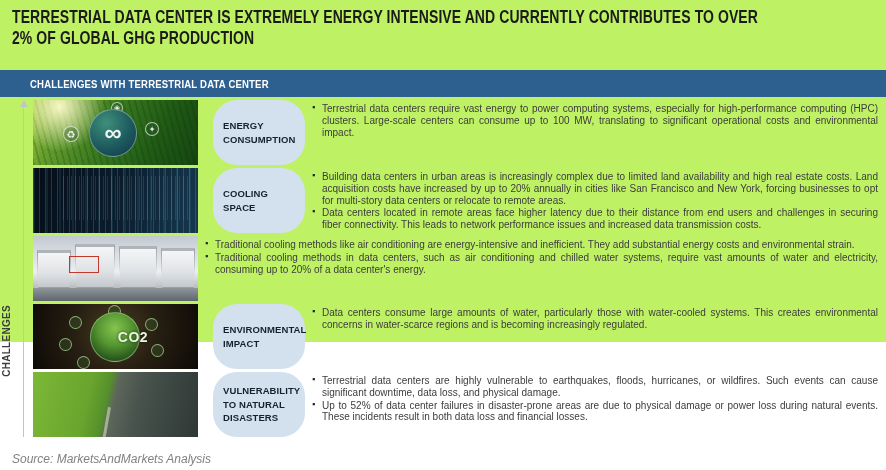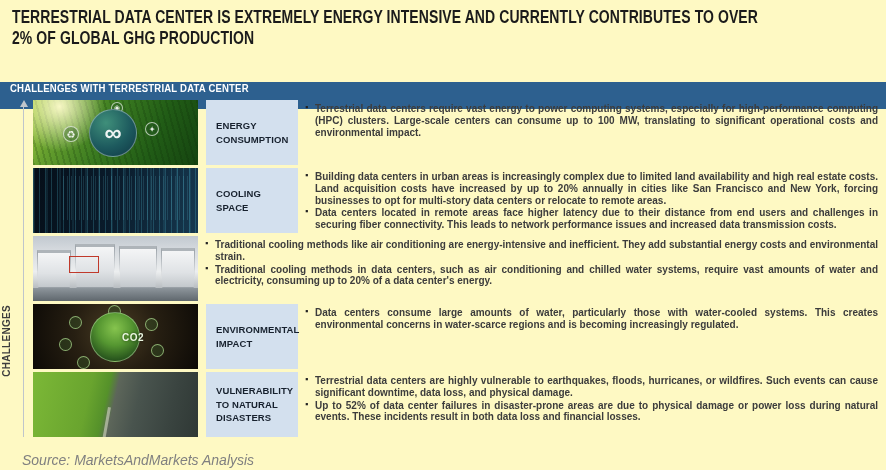--- a/index.html
+++ b/index.html
@@ -1,31 +1,31 @@
 <!DOCTYPE html>
 <html><head>
 <meta charset="utf-8">
 <style>
   * { margin: 0; padding: 0; box-sizing: border-box; }
   html, body { width: 886px; height: 470px; background: #ffffff; overflow: hidden;
     font-family: "Liberation Sans", sans-serif; }
-  .page { position: relative; width: 886px; height: 470px; background: #fef9c3; }
+  .page { position: relative; width: 886px; height: 342px; background: #bef264; }
 
   
   .slide-title {
     position: absolute; left: 12px; top: 7px;
     width: 950px; transform: scaleX(0.8); transform-origin: 0 0;
     font-size: 17.5px; line-height: 1.22; font-weight: 700;
     color: #1b1b1b; letter-spacing: 0.1px;
   }
 
   
   .section-bar {
-    position: absolute; left: 0; top: 82px; width: 886px; height: 27px;
-    background: #2d608f; display: flex; 
+    position: absolute; left: 0; top: 70px; width: 886px; height: 27px;
+    background: #2d608f; display: flex; align-items: center; padding-left: 20px;
   }
   .section-bar .bar-text {
     display: inline-block; transform: scaleX(0.87); transform-origin: 0 50%;
     margin-left: 10px; color: #ffffff; font-weight: 700; font-size: 11px;
     letter-spacing: 0.2px; white-space: nowrap;
   }
 
   
   .content { position: absolute; left: 0; top: 100px; width: 886px; height: 338px; }
 
@@ -42,26 +42,27 @@
     transform: translateY(50%) rotate(180deg);
     writing-mode: vertical-rl; font-size: 10px; font-weight: 700; color: #3d3d3d;
     letter-spacing: 0.3px;
   }
 
   
   .rows { position: absolute; left: 33px; top: 0; right: 6px; }
   .row { display: flex; height: 65px; margin-bottom: 3px; }
   .row-image { position: relative; width: 165px; height: 65px; overflow: hidden; flex: none; }
   .row-label {
-    flex: none; width: 92px; margin-left: 8px; background: #d3e0ee;
+    flex: none; width: 92px; margin-left: 15px; background: #d3e0ee;
     display: flex; align-items: center; padding: 0 6px 0 10px;
     font-size: 9.5px; font-weight: 700; color: #17212e; line-height: 1.45;
     letter-spacing: 0.1px;
-  }
-  .row-bullets { flex: 1; padding: 3px 2px 0 7px; font-weight: bold; }
+    border-radius: 24px;
+  }
+  .row-bullets { flex: 1; padding: 3px 2px 0 7px; }
   .row-bullets ul { list-style: none; }
   .row-bullets li {
     position: relative; padding-left: 10px; margin-bottom: 1px;
     font-size: 10px; line-height: 1.18; color: #3c3c3c; text-align: justify;
   }
   .row-bullets li::before {
     content: "▪"; position: absolute; left: 0; top: -1px; font-size: 9px; color: #222;
   }
 
   
@@ -122,21 +123,21 @@
 
   .img-env {
     background: radial-gradient(circle at 50% 42%, #4a3d24 0%, #271f12 45%, #0d0a06 100%);
   }
   .co2-sphere {
     position: absolute; left: 57px; top: 8px; width: 50px; height: 50px; border-radius: 50%;
     background: radial-gradient(circle at 50% 32%, #86c44e 0%, #559631 42%, #28551d 78%, rgba(25,45,16,0.25) 100%);
     border: 1px solid rgba(190,230,170,0.5);
     display: flex; align-items: center; justify-content: center;
   }
-  .co2-text { color: #eaf6e0; font-size: 10px; font-weight: 700; letter-spacing: 0.5px;
+  .co2-text { color: #eaf6e0; font-size: 14px; font-weight: 700; letter-spacing: 0.5px;
     text-shadow: 0 0 3px rgba(0,0,0,0.6); margin-left: 36px; }
   .ring-node {
     position: absolute; width: 13px; height: 13px; border-radius: 50%;
     border: 1px solid rgba(170,215,140,0.75); background: rgba(60,100,45,0.35);
   }
   .rn1 { left: 75px; top: 1px; }
   .rn2 { left: 36px; top: 12px; }
   .rn3 { left: 26px; top: 34px; }
   .rn4 { left: 44px; top: 52px; }
   .rn5 { left: 112px; top: 14px; }
@@ -148,21 +149,21 @@
       #5d665a 49%, #49544e 62%, #3a4440 82%, #2f3835 100%);
   }
   .img-flood::after {
     content: ""; position: absolute; left: 72px; bottom: -4px; width: 3px; height: 34px;
     background: rgba(225,224,212,0.55); transform: rotate(10deg);
   }
 
   
   .source-note {
     position: absolute; left: 12px; top: 452px;
-    font-size: 14px; font-style: italic; color: #808080; margin-left: 10px;
+    font-size: 12px; font-style: italic; color: #808080;
   }
 </style>
 </head>
 <body>
 
 <div class="page">
 
   <h1 class="slide-title">TERRESTRIAL DATA CENTER IS EXTREMELY ENERGY INTENSIVE AND CURRENTLY CONTRIBUTES TO OVER 2% OF GLOBAL GHG PRODUCTION</h1>
 
   <div class="section-bar">

